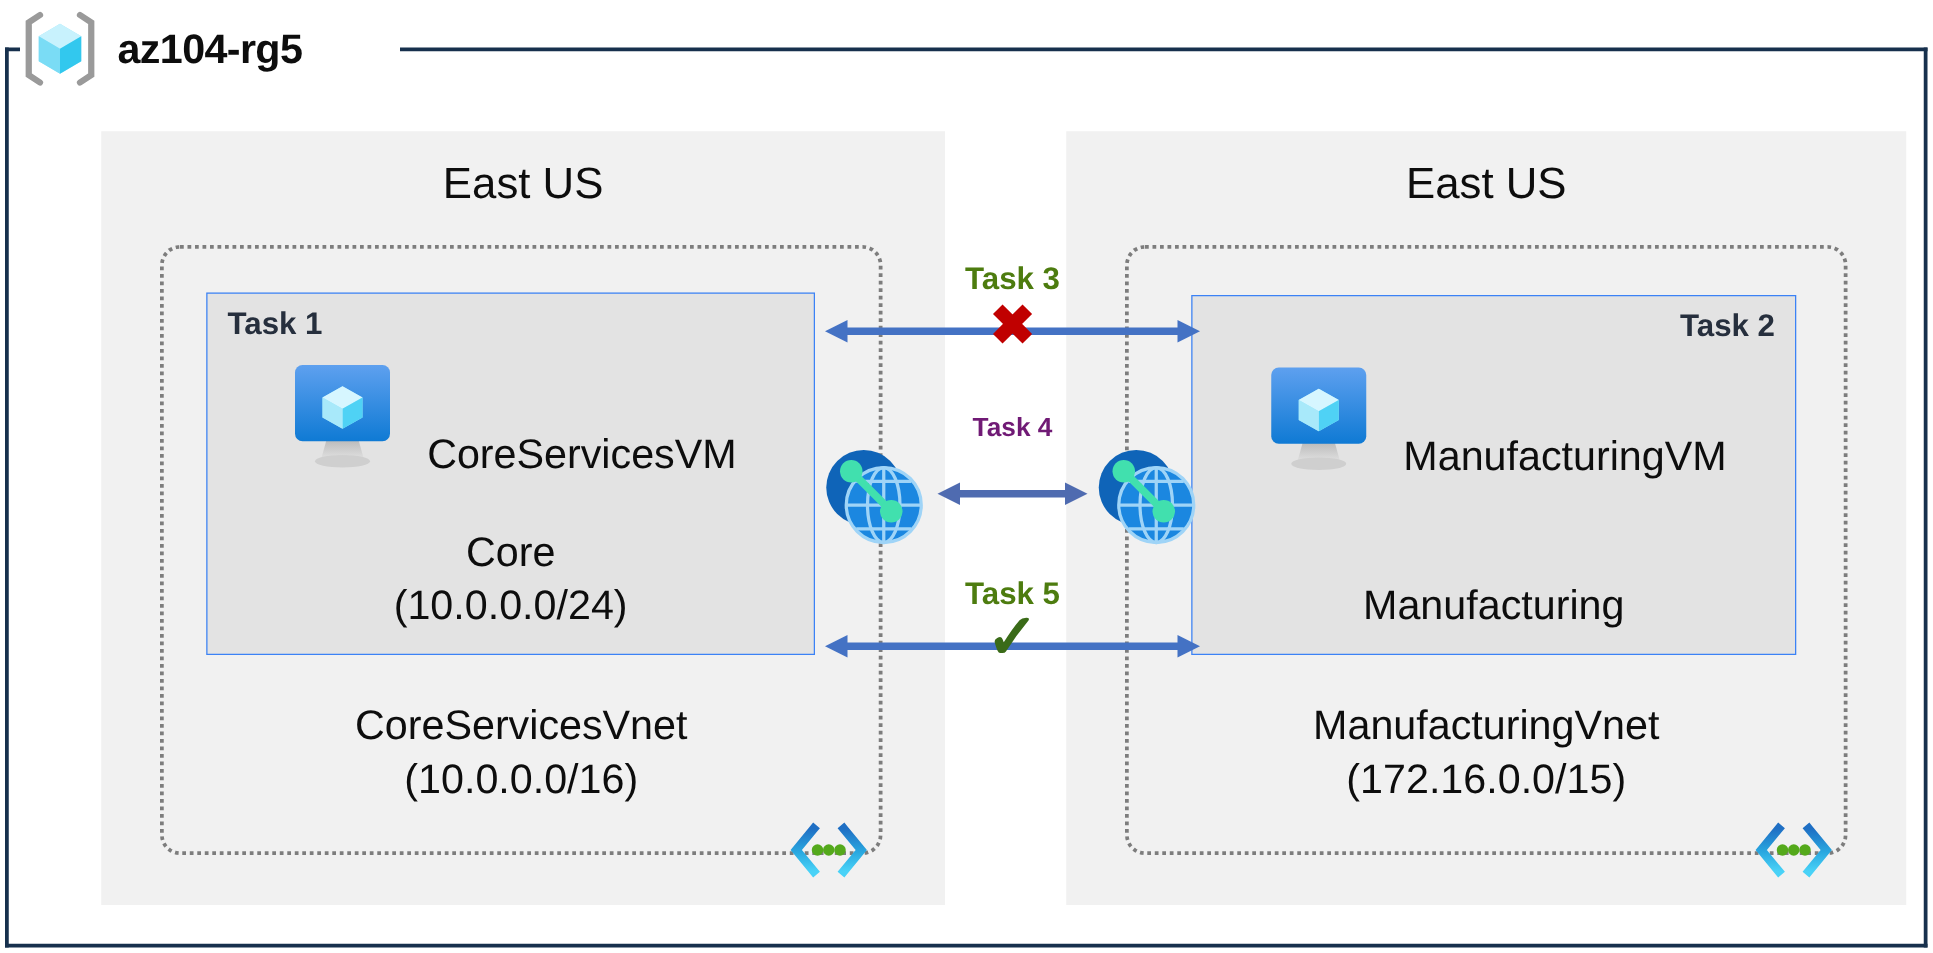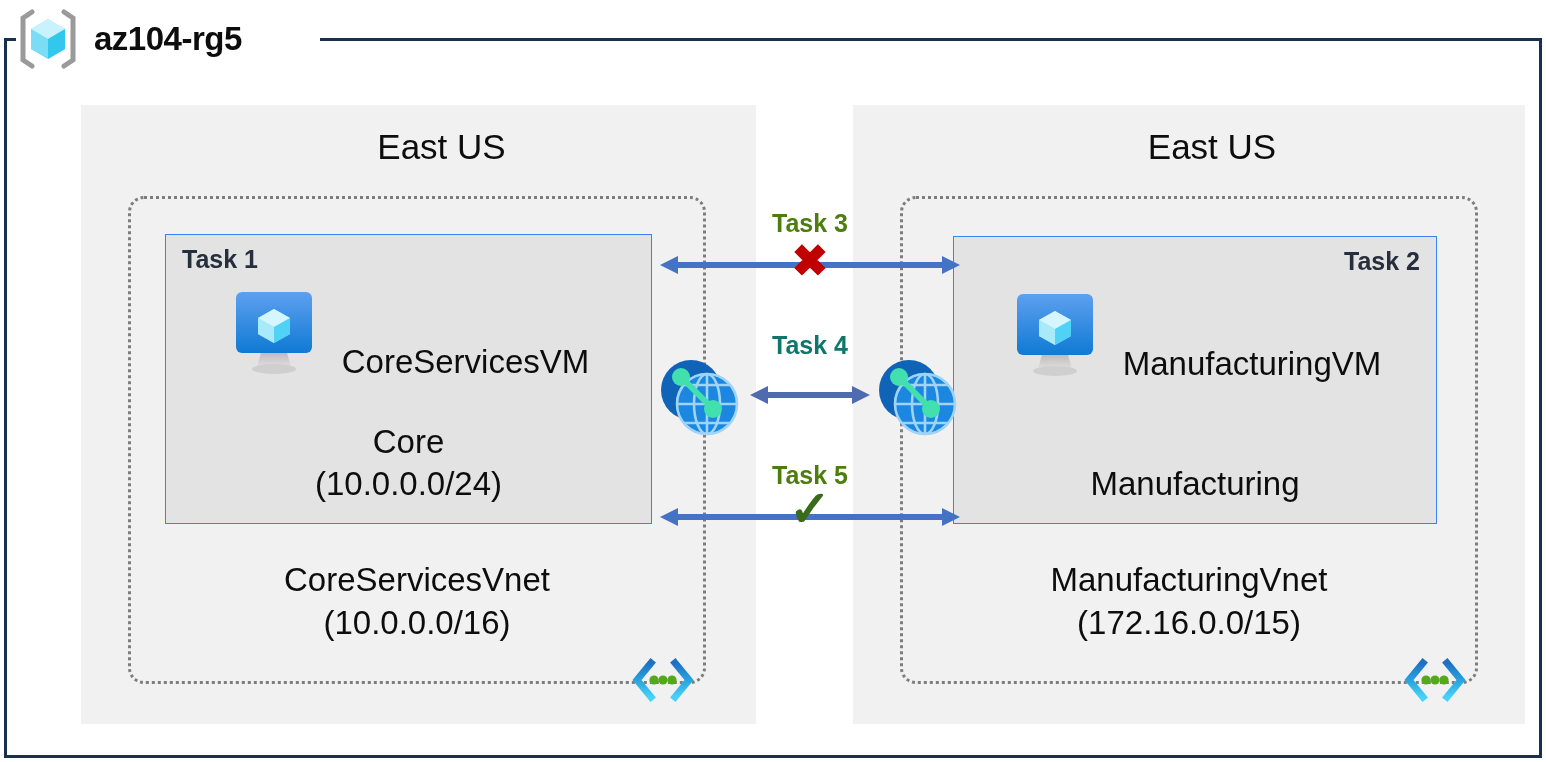--- a/index.html
+++ b/index.html
@@ -82,21 +82,20 @@
   .region.right { left: 853px; width: 672px; }
   .region-label {
     position: absolute;
     top: 22px;
     left: 0;
     width: 100%;
     text-align: center;
     font-size: 35px;
     color: #0d0d0d;
     font-weight: normal;
-    padding-left: 23px;
   }
 
   
   .vnet {
     position: absolute;
     border: 3px dotted #7d7d7d;
     border-radius: 16px;
     box-sizing: border-box;
     background: transparent;
   }
@@ -215,23 +214,23 @@
     top: 345px;
     width: 310px;
     height: 90px;
   }
   #conn-task4 .task-label {
     position: absolute;
     left: 0;
     width: 100%;
     text-align: center;
     top: -14px;
-    font-size: 25px;
+    font-size: 21px;
     font-weight: bold;
-    color: #0f766e;
+    color: #701a75;
   }
   .peer-icon {
     position: absolute;
     top: 12px;
     width: 92px;
     height: 80px;
   }
   .peer-icon.pi-left  { left: 0px; }
   .peer-icon.pi-right { right: 0px; }
   #conn-task4 .mid-arrow {

